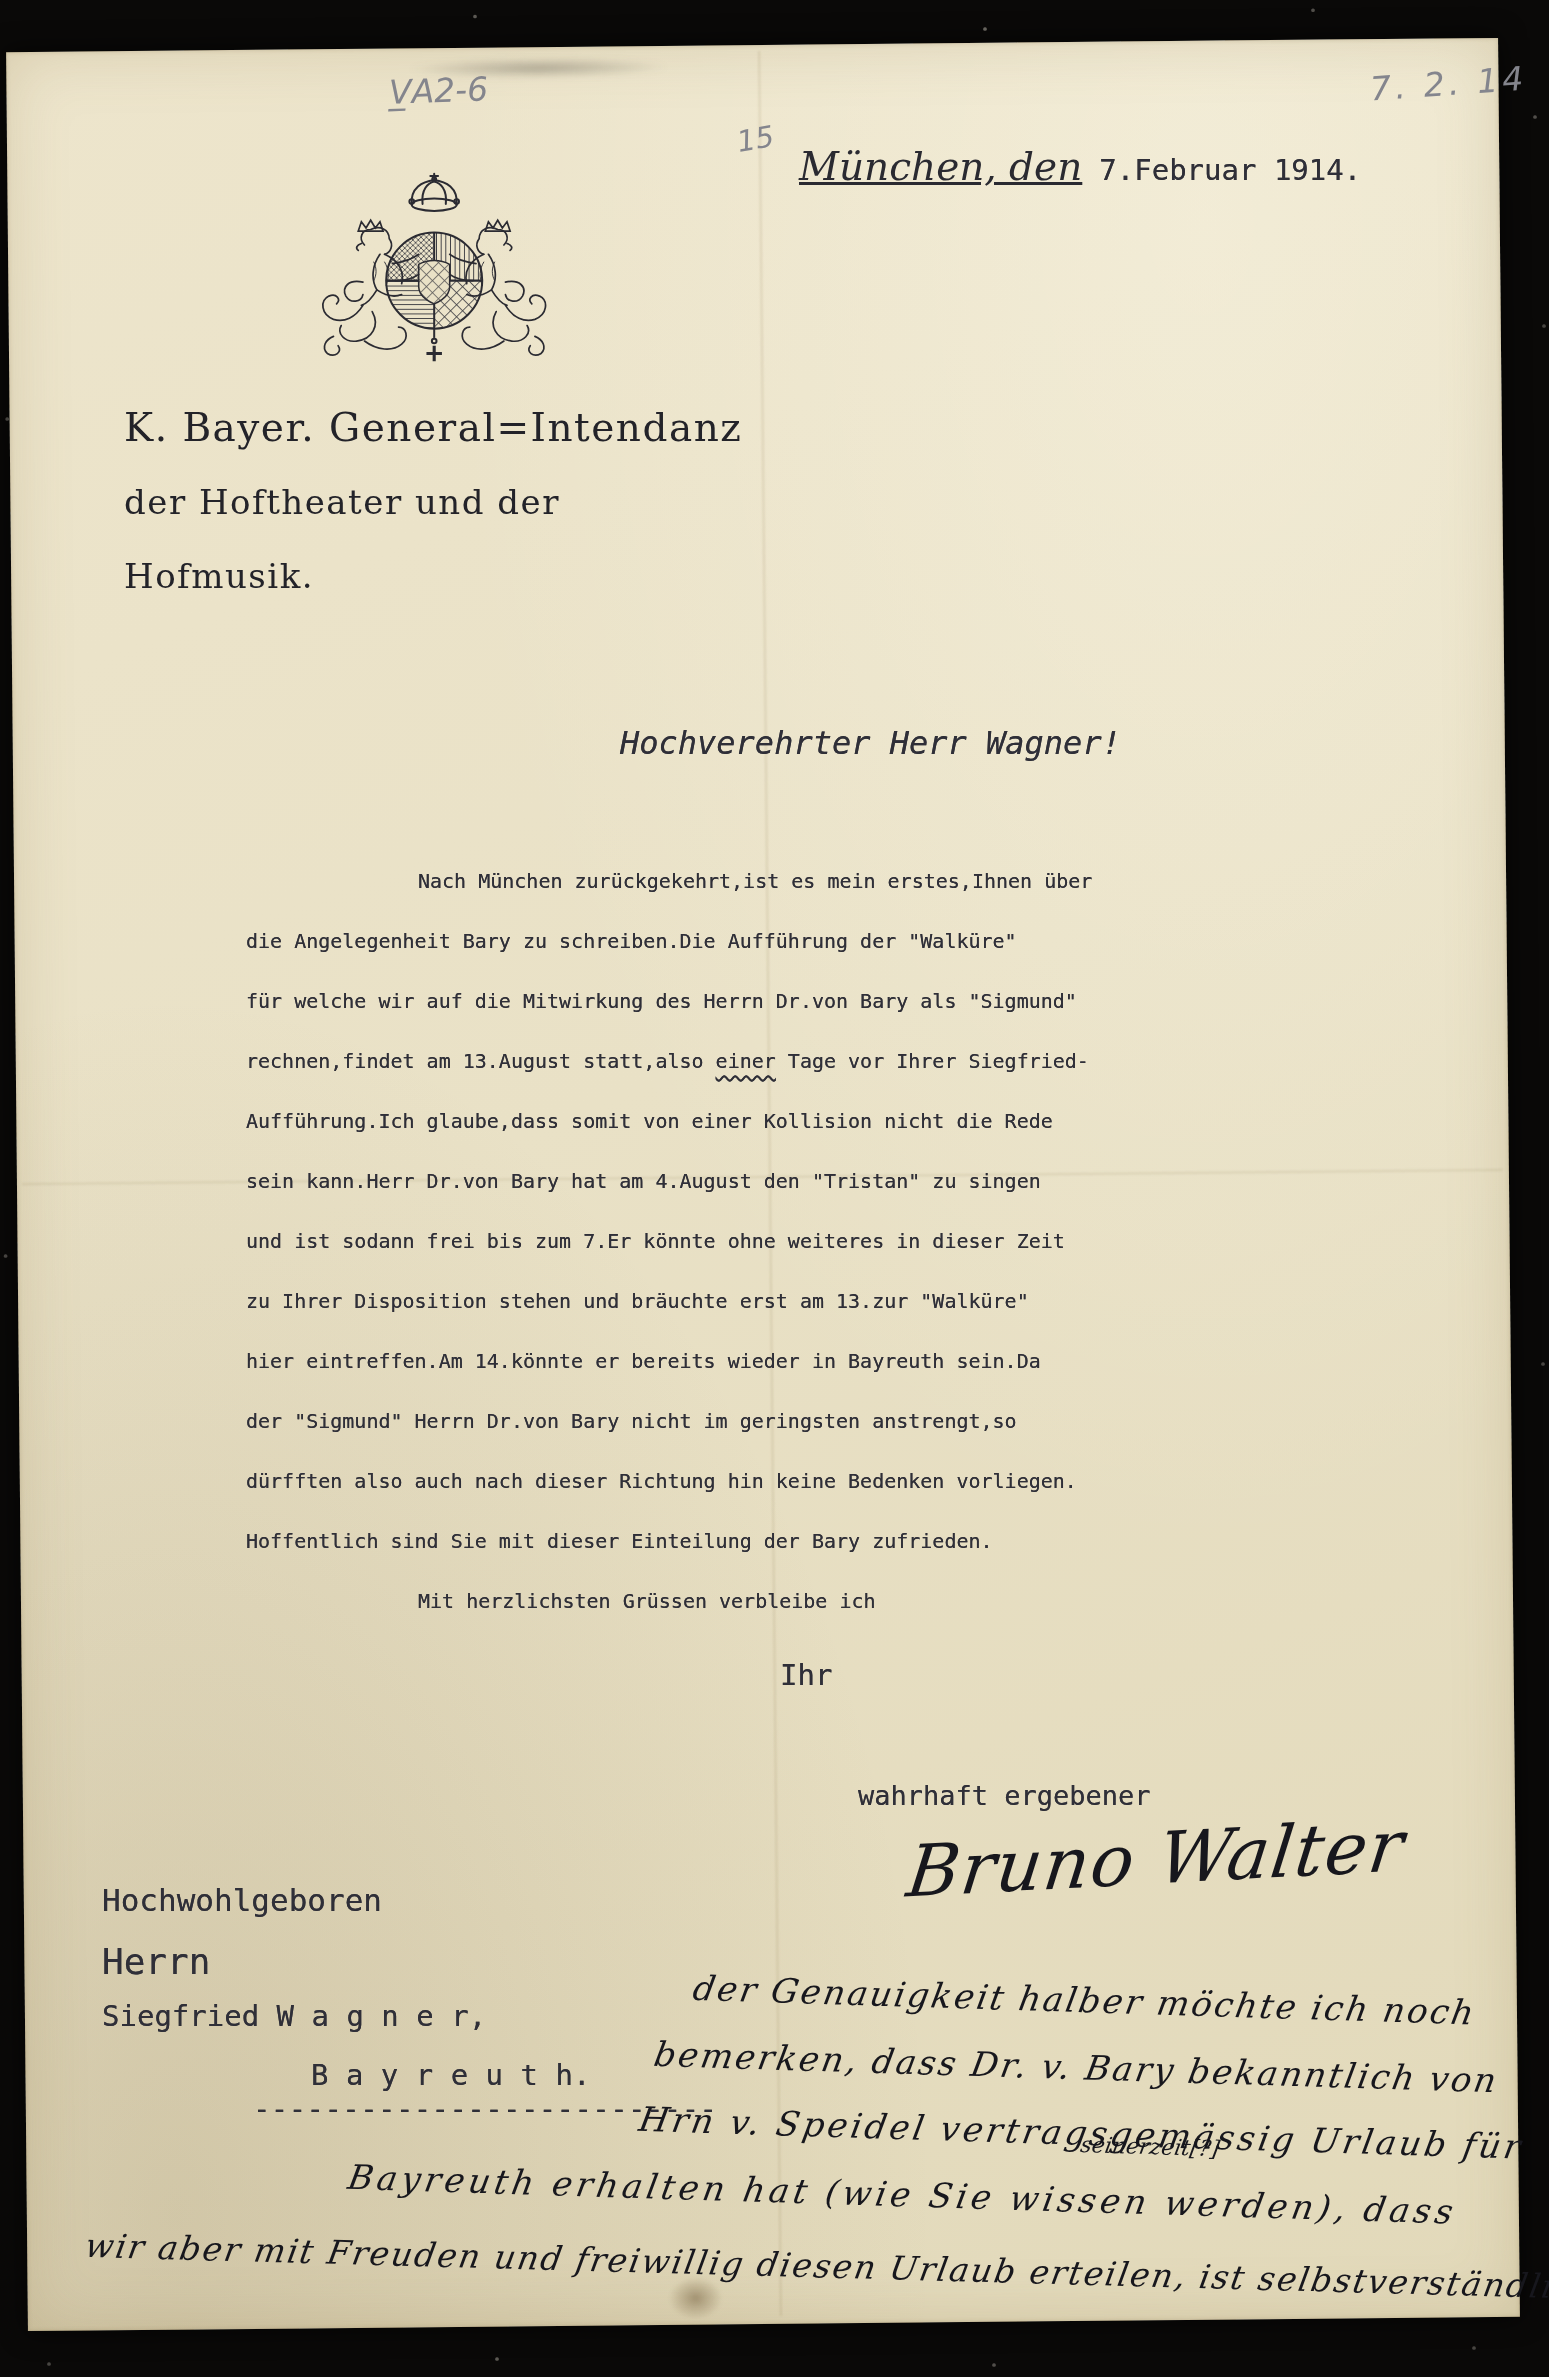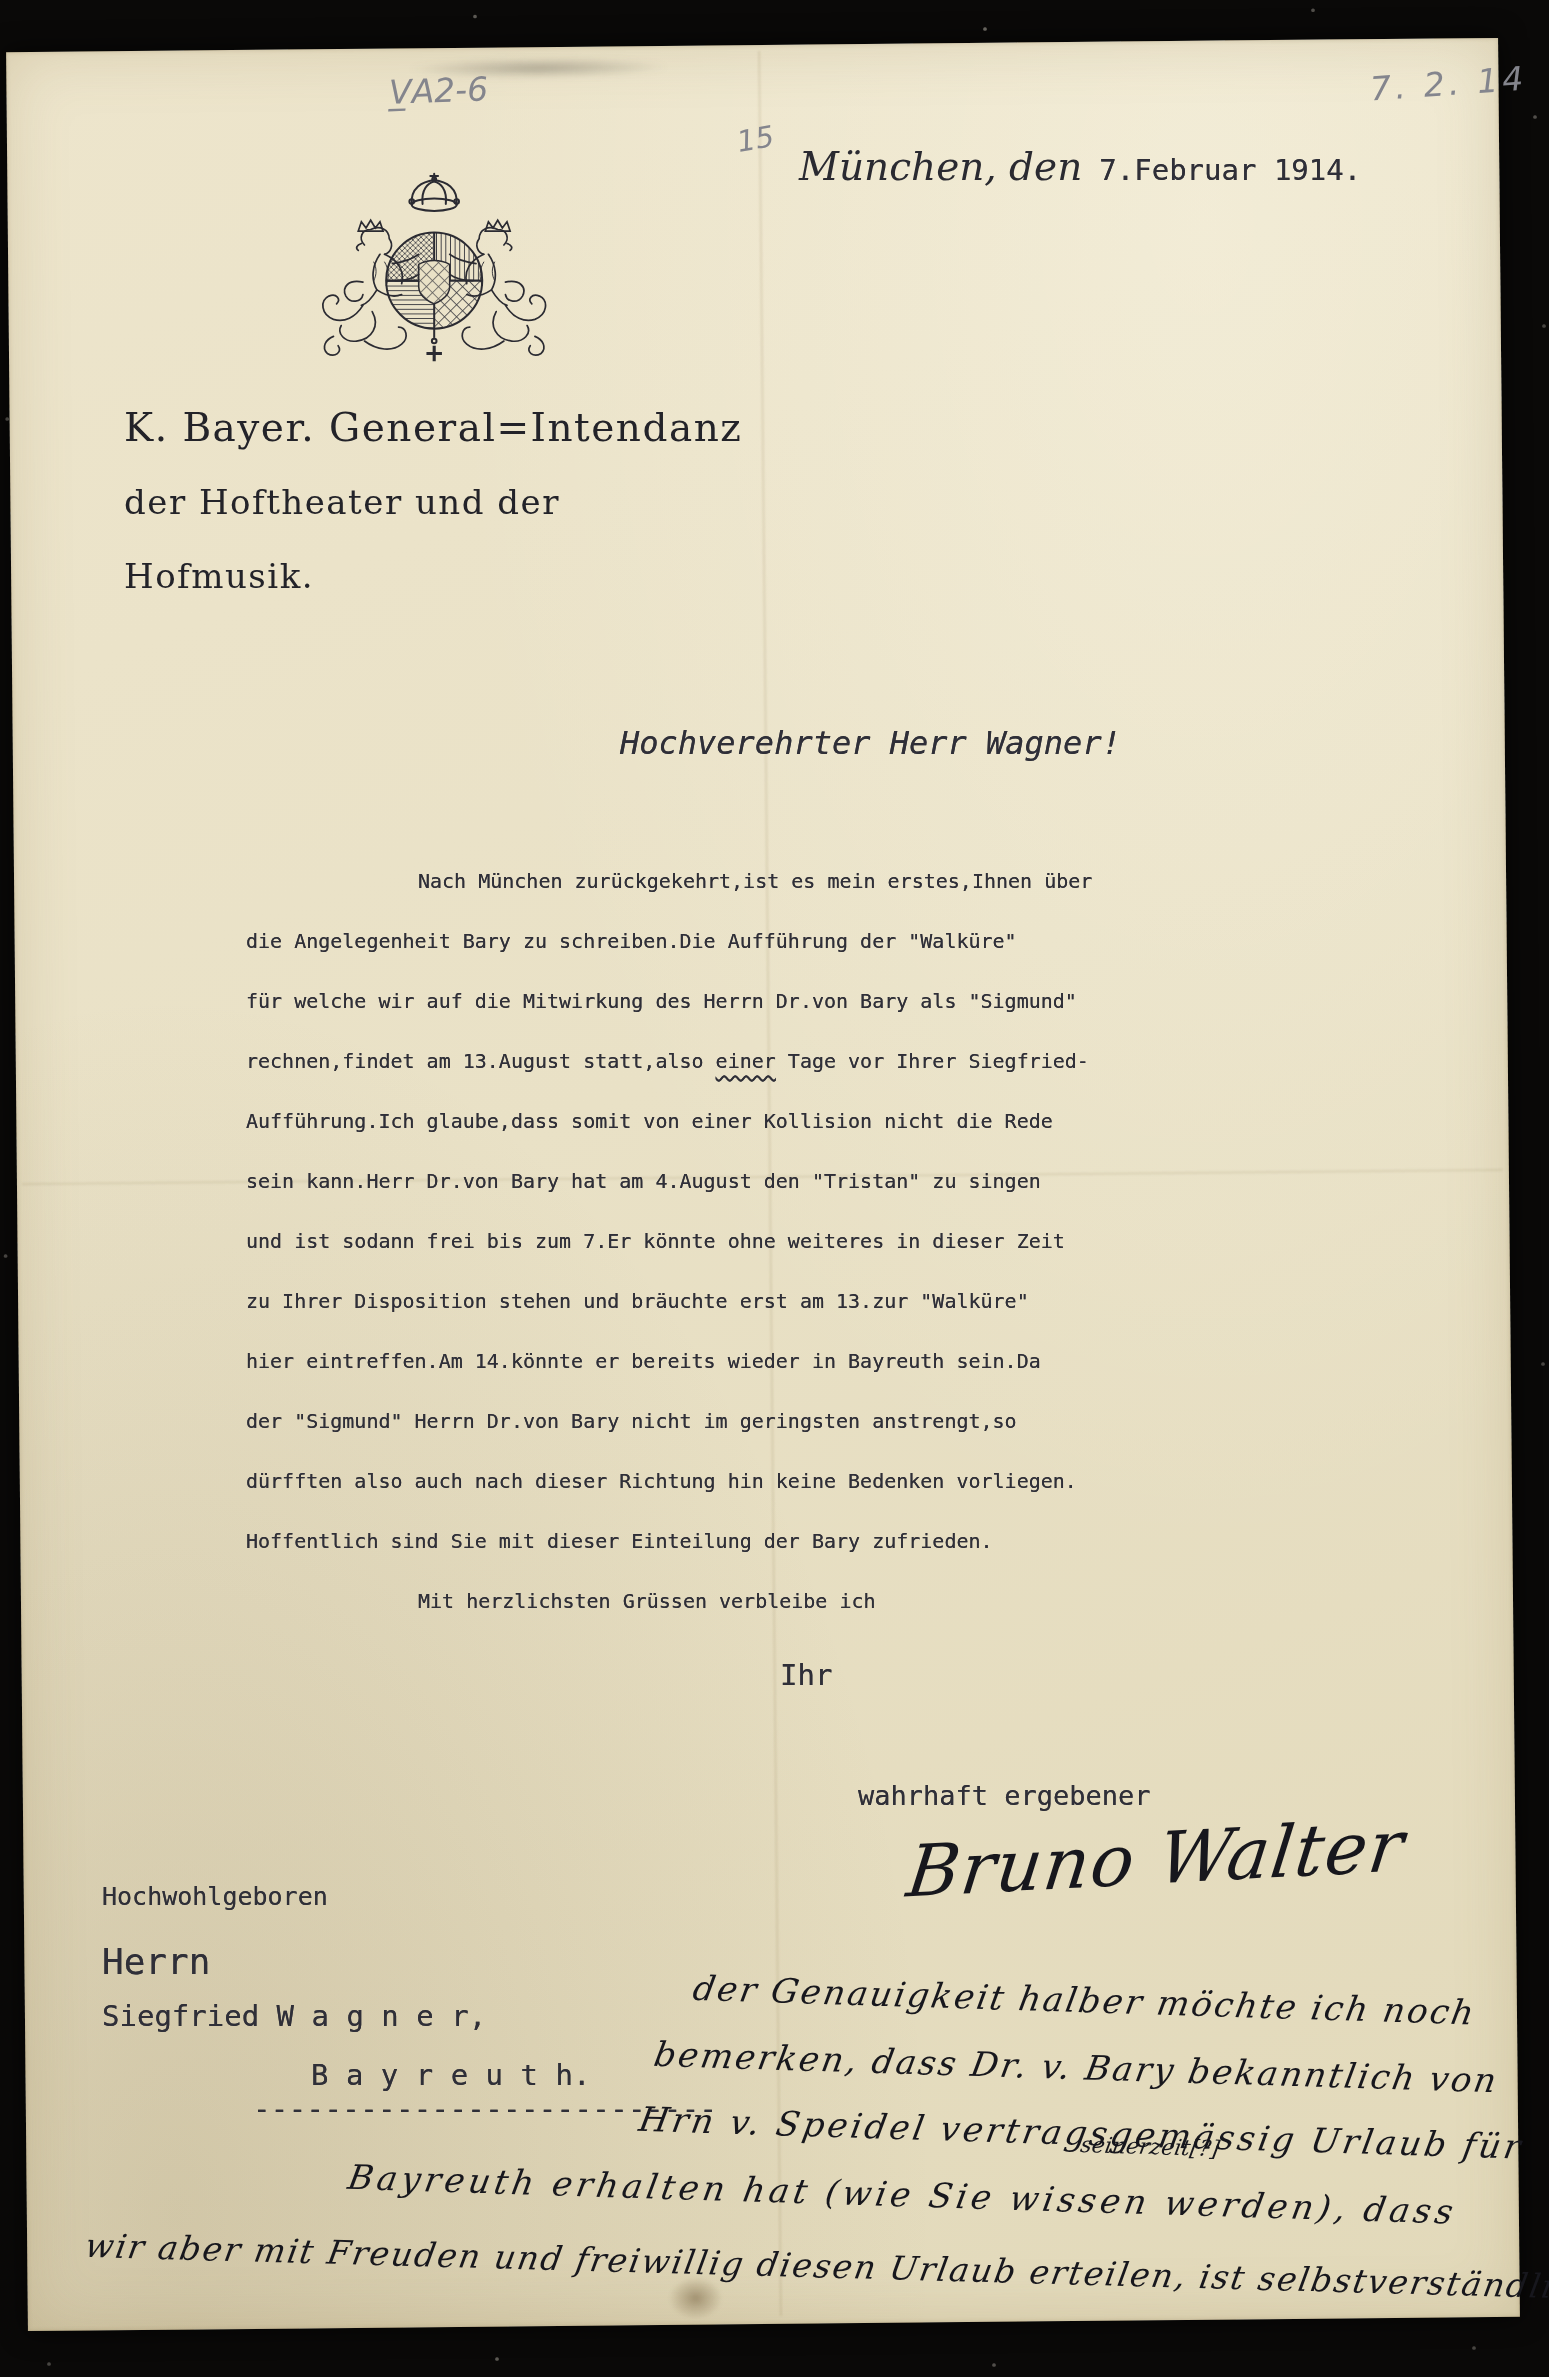--- a/index.html
+++ b/index.html
@@ -49,21 +49,21 @@
     <div class="stain-bottom"></div>
   </div>
 
   <div class="specks"></div>
 
   <div class="abs pencil" style="left:389px;top:71px;font-size:33px;transform:rotate(-2deg);">V̲A2-6</div>
   <div class="abs pencil" style="left:1370px;top:64px;font-size:33px;letter-spacing:3.9px;transform:rotate(-4deg);">7. 2. 14</div>
   <div class="abs pencil" style="left:737px;top:122px;font-size:29px;transform:rotate(-10deg);">15</div>
 
   <div class="abs" style="left:799px;top:144px;display:flex;align-items:baseline;gap:17px;">
-    <span class="script" style="font-size:39px;">München, den</span>
+    <span class="script" style="font-size:39px;text-decoration:underline;">München, den</span>
     <span class="mono" style="font-size:29px;">7.Februar 1914.</span>
   </div>
 
   <svg class="abs" style="left:318px;top:172px;" width="244" height="194" viewBox="0 0 315 250">
     <defs>
       <pattern id="px" width="7" height="7" patternUnits="userSpaceOnUse">
           <path d="M0,0L7,7M7,0L0,7" stroke="#3a3a40" stroke-width="1"></path>
         </pattern>
       <pattern id="pv" width="6" height="6" patternUnits="userSpaceOnUse">
           <path d="M3,0V6" stroke="#3a3a40" stroke-width="1.2"></path>
@@ -157,21 +157,21 @@
     <div class="mono bline">der "Sigmund" Herrn Dr.von Bary nicht im geringsten anstrengt,so</div>
     <div class="mono bline">dürfften also auch nach dieser Richtung hin keine Bedenken vorliegen.</div>
     <div class="mono bline">Hoffentlich sind Sie mit dieser Einteilung der Bary zufrieden.</div>
     <div class="mono bline indent">Mit herzlichsten Grüssen verbleibe ich</div>
   </div>
 
   <div class="abs mono" style="left:780px;top:1658px;font-size:29px;">Ihr</div>
   <div class="abs mono" style="left:858px;top:1780px;font-size:27px;">wahrhaft ergebener</div>
   <div class="abs hw" style="left:913px;top:1830px;font-size:71px;letter-spacing:1.5px;transform:rotate(-3deg) skewX(-10deg);">Bruno Walter</div>
 
-  <div class="abs mono" style="left:102px;top:1882px;font-size:25px;">Hochwohlgeboren</div>
+  <div class="abs mono" style="left:102px;top:1882px;font-size:31px;">Hochwohlgeboren</div>
   <div class="abs mono" style="left:102px;top:1941px;font-size:36px;">Herrn</div>
   <div class="abs mono" style="left:102px;top:1999px;font-size:29px;">Siegfried W a g n e r,</div>
   <div class="abs mono" style="left:311px;top:2058px;font-size:29px;">B a y r e u t h.</div>
   <div class="abs mono" style="left:253px;top:2092px;font-size:29px;letter-spacing:0.4px;">--------------------------</div>
 
   <div class="abs hw" style="left:697px;top:1968px;font-size:34px;letter-spacing:2.3px;transform:rotate(1.8deg) skewX(-8deg);">der Genauigkeit halber möchte ich noch</div>
   <div class="abs hw" style="left:658px;top:2034px;font-size:34px;letter-spacing:2.3px;transform:rotate(1.8deg) skewX(-8deg);">bemerken, dass Dr. v. Bary bekanntlich von</div>
   <div class="abs hw" style="left:643px;top:2099px;font-size:34px;letter-spacing:3.1px;transform:rotate(1.8deg) skewX(-8deg);">Hrn v. Speidel vertragsgemässig Urlaub für</div>
   <div class="abs hw" style="left:1083px;top:2132px;font-size:22px;transform:rotate(1.8deg) skewX(-8deg);">seinerzeit[?]</div>
   <div class="abs hw" style="left:352px;top:2157px;font-size:34px;letter-spacing:3.9px;transform:rotate(1.8deg) skewX(-8deg);">Bayreuth erhalten hat (wie Sie wissen werden), dass</div>

